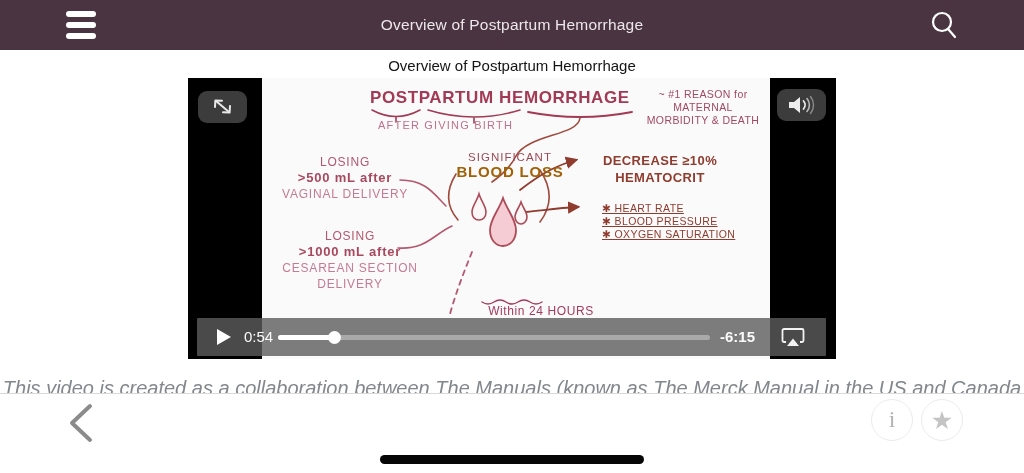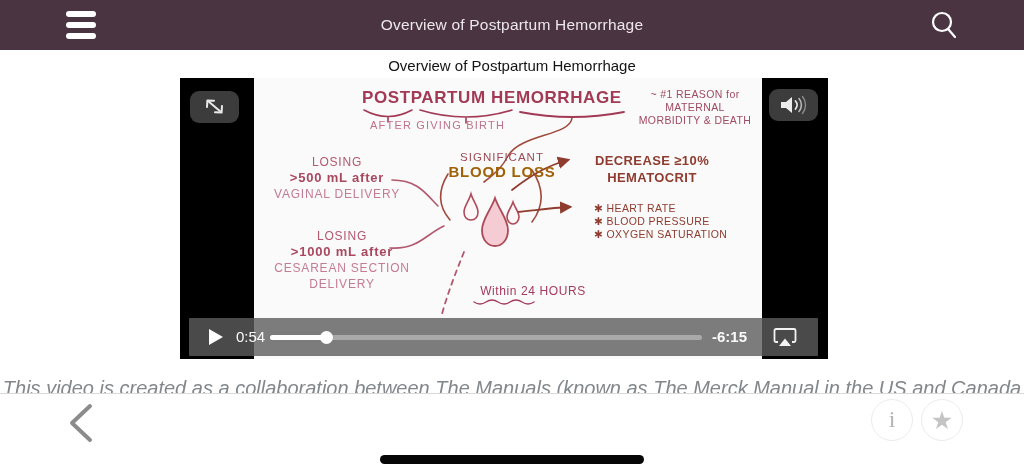--- a/index.html
+++ b/index.html
@@ -11,48 +11,48 @@
   .hamburger { position:absolute; left:66px; top:11px; width:30px; height:28px; cursor:pointer; }
   .hamburger span { display:block; width:30px; height:6px; background:#ffffff; border-radius:3px; margin-bottom:5px; }
   .app-title { position:absolute; left:0; right:0; top:0; height:50px; line-height:50px; text-align:center;
                color:#ece7ea; font-size:15.5px; letter-spacing:.2px; }
   .search-btn { position:absolute; right:64px; top:9px; width:32px; height:32px; cursor:pointer; }
 
   
   .page-title { position:absolute; top:57px; left:0; right:0; text-align:center; color:#141414; font-size:15px; }
 
   
-  .player { position:absolute; left:180px; top:78px; width:648px; height:281px; background:#000; overflow:hidden; }
+  .player { position:absolute; left:188px; top:78px; width:648px; height:281px; background:#000; overflow:hidden; }
   .vframe { position:absolute; left:74px; top:0; width:508px; height:281px; background:#fbfafa; }
 
   .pill-btn { position:absolute; width:49px; height:32px; border-radius:9px; background:rgba(70,70,70,.85); }
   .fullscreen-btn { left:10px; top:13px; }
   .volume-btn { left:589px; top:11px; }
 
   
   .wb { position:absolute; white-space:nowrap; }
   .c { text-align:center; white-space:normal; }
   .wb-title { left:182px; top:10px; font-size:17px; font-weight:bold; letter-spacing:.6px; color:#a23a55; }
   .wb-after { left:190px; top:41px; font-size:11px; letter-spacing:1.2px; color:#c0718b; }
   .wb-reason { left:442px; top:10px; width:128px; font-size:10.5px; line-height:13px; letter-spacing:.4px; color:#a04a63;margin-left:9px; }
   .wb-vaginal { left:90px; top:76px; width:134px; font-size:12px; line-height:16px; letter-spacing:.8px; color:#c47b95; }
   .wb-vaginal .strong { font-size:13px; color:#a8485f; font-weight:bold; }
   .wb-sig { left:262px; top:73px; width:120px; }
   .wb-sig .l1 { font-size:11.5px; letter-spacing:1px; color:#9a4a56; }
   .wb-sig .l2 { font-size:15px; font-weight:bold; letter-spacing:.8px; color:#a16207; }
   .wb-hema { left:398px; top:74px; width:148px; font-size:13px; font-weight:bold; line-height:17px; letter-spacing:.4px; color:#8f3b2e; }
   .wb-changes { left:398px; top:124px; width:168px; color:#8f3b2e; }
   .wb-changes .t { font-size:12px; font-weight:bold; letter-spacing:.4px; }
-  .wb-changes .i { font-size:10.5px; line-height:13px; padding-left:16px; letter-spacing:.4px; }
+  .wb-changes .i { font-size:10.5px; line-height:13px; padding-left:16px; letter-spacing:.4px;text-decoration:underline; }
   .wb-cesar { left:86px; top:150px; width:152px; font-size:12px; line-height:16px; letter-spacing:.8px; color:#c47b95; }
   .wb-cesar .strong { font-size:13px; color:#a8485f; font-weight:bold; }
   .wb-cesar .pinkish { color:#b2586f; }
   .wb-primary { left:286px; top:202px; width:134px; }
   .wb-primary .t { font-size:17px; font-weight:bold; letter-spacing:1.5px; color:#9c2f52; }
-  .wb-primary .s { font-size:12px; letter-spacing:.6px; color:#a43a5e; margin-top:4px; }
+  .wb-primary .s { font-size:12px; letter-spacing:.6px; color:#a43a5e; margin-top:24px; }
   .pinkish { color:#b2586f; }
 
   
   .controls { position:absolute; left:9px; top:240px; width:629px; height:38px; border-radius:1px;
               background:rgba(92,92,92,.80);text-align:center; }
   .play-btn { position:absolute; left:20px; top:11px; width:14px; height:16px; cursor:pointer; }
   .time { position:absolute; top:0; height:38px; line-height:38px; font-size:15px; color:#fafafa; }
   .time.elapsed { left:47px; }
   .time.remaining { left:523px;font-weight:bold; }
   .track { position:absolute; left:81px; top:17px; width:432px; height:5px; border-radius:3px; background:rgba(255,255,255,.35); cursor:pointer; }

